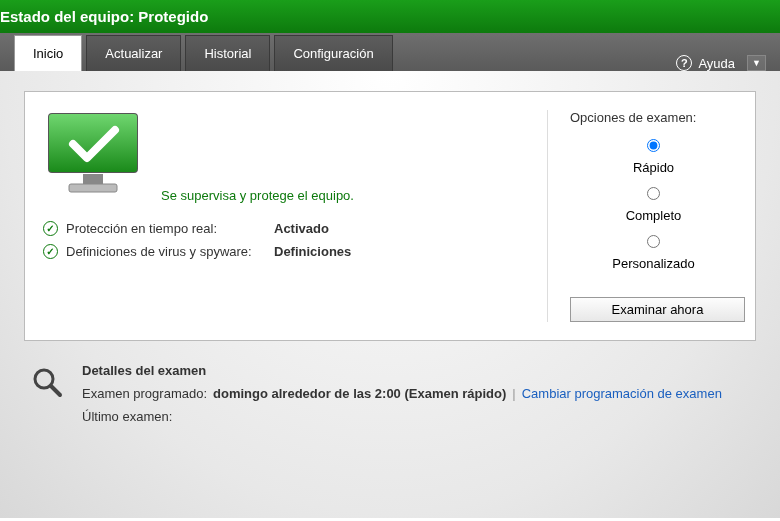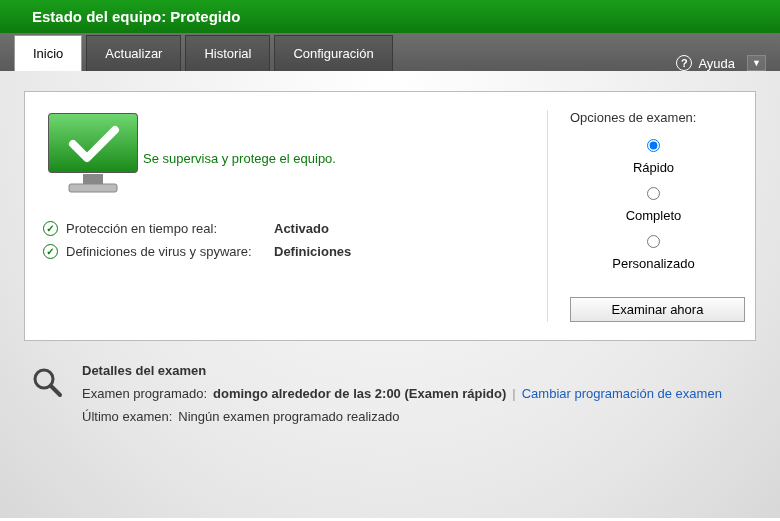--- a/index.html
+++ b/index.html
@@ -1,27 +1,27 @@
 <!DOCTYPE html>
 <html><head>
 <meta charset="utf-8">
 <style>
 * { box-sizing: border-box; margin: 0; padding: 0; }
 body { font-family: "Segoe UI", Tahoma, sans-serif; font-size: 13px; background: #fff; width: 780px; height: 521px; overflow: hidden; }
-.header { background: linear-gradient(to bottom, #1a9e1a, #0d7a0d); color: #fff; padding: 8px 32px; font-size: 15px; font-weight: bold; }
+.header { background: linear-gradient(to bottom, #1a9e1a, #0d7a0d); color: #fff; padding: 8px 0; font-size: 15px; font-weight: bold; }
 .tabbar { background: linear-gradient(to bottom, #6f6f6f, #5a5a5a); display: flex; align-items: flex-end; padding: 0 14px; height: 38px; position: relative; }
 .tab { color: #fff; font-size: 13px; padding: 10px 18px; cursor: pointer; background: linear-gradient(to bottom, #5d5d5d, #4a4a4a); margin-right: 4px; border: 1px solid #3a3a3a; border-bottom: none; }
 .tab.active { background: #fff; color: #000; border: 1px solid #999; border-bottom: none; }
 .help { margin-left: auto; color: #fff; display: flex; align-items: center; gap: 6px; cursor: pointer; }
 .help-icon { display: inline-flex; width: 16px; height: 16px; border-radius: 50%; border: 1.5px solid #fff; align-items: center; justify-content: center; font-size: 11px; font-weight: bold; }
 .dropdown-arrow { margin-left: 6px; border: 1px solid #888; padding: 2px 4px; font-size: 9px; background: rgba(255,255,255,0.1); }
 .content { background: radial-gradient(ellipse at center top, #fff 0%, #e8e8e8 70%, #d8d8d8 100%); padding: 20px 24px 10px 24px; height: calc(521px - 38px - 36px); }
 .panel { background: #fff; border: 1px solid #bbb; display: flex; padding: 18px; min-height: 230px; }
 .panel-left { flex: 1; }
-.monitor-row { display: flex; align-items: center; }
+.monitor-row { display: flex; align-items: flex-end; gap: 18px; }
 .monitor { width: 100px; }
 .status-msg { color: #0d7a0d; font-size: 13px; padding-top: 4px; }
 .status-items { margin-top: 18px; }
 .status-line { display: flex; align-items: center; gap: 8px; margin-bottom: 8px; font-size: 13px; color: #333; }
 .check-circle { width: 15px; height: 15px; border-radius: 50%; border: 1.5px solid #0d7a0d; display: inline-flex; align-items: center; justify-content: center; color: #0d7a0d; font-size: 10px; font-weight: bold; }
 .status-label { width: 200px; }
 .status-value { font-weight: bold; }
 .panel-right { width: 190px; border-left: 1px solid #ddd; padding-left: 22px; }
 .scan-title { font-size: 13px; color: #333; margin-bottom: 14px; }
 .radio-row { display: flex; align-items: center; gap: 8px; margin-bottom: 12px; font-size: 13px; cursor: pointer; flex-direction: column; }
@@ -117,17 +117,16 @@
     <div class="details-body">
       <div class="details-title">Detalles del examen</div>
       <div class="details-line">
         <span>Examen programado:</span>
         <span class="details-val">domingo alrededor de las 2:00 (Examen rápido)</span>
         <span class="divider">|</span>
         <span class="link">Cambiar programación de examen</span>
       </div>
       <div class="details-line">
         <span>Último examen:</span>
-        <span>Ningún examen programado realizado</span>
       </div>
     </div>
   </div>
 </div>
 
 </body></html>

